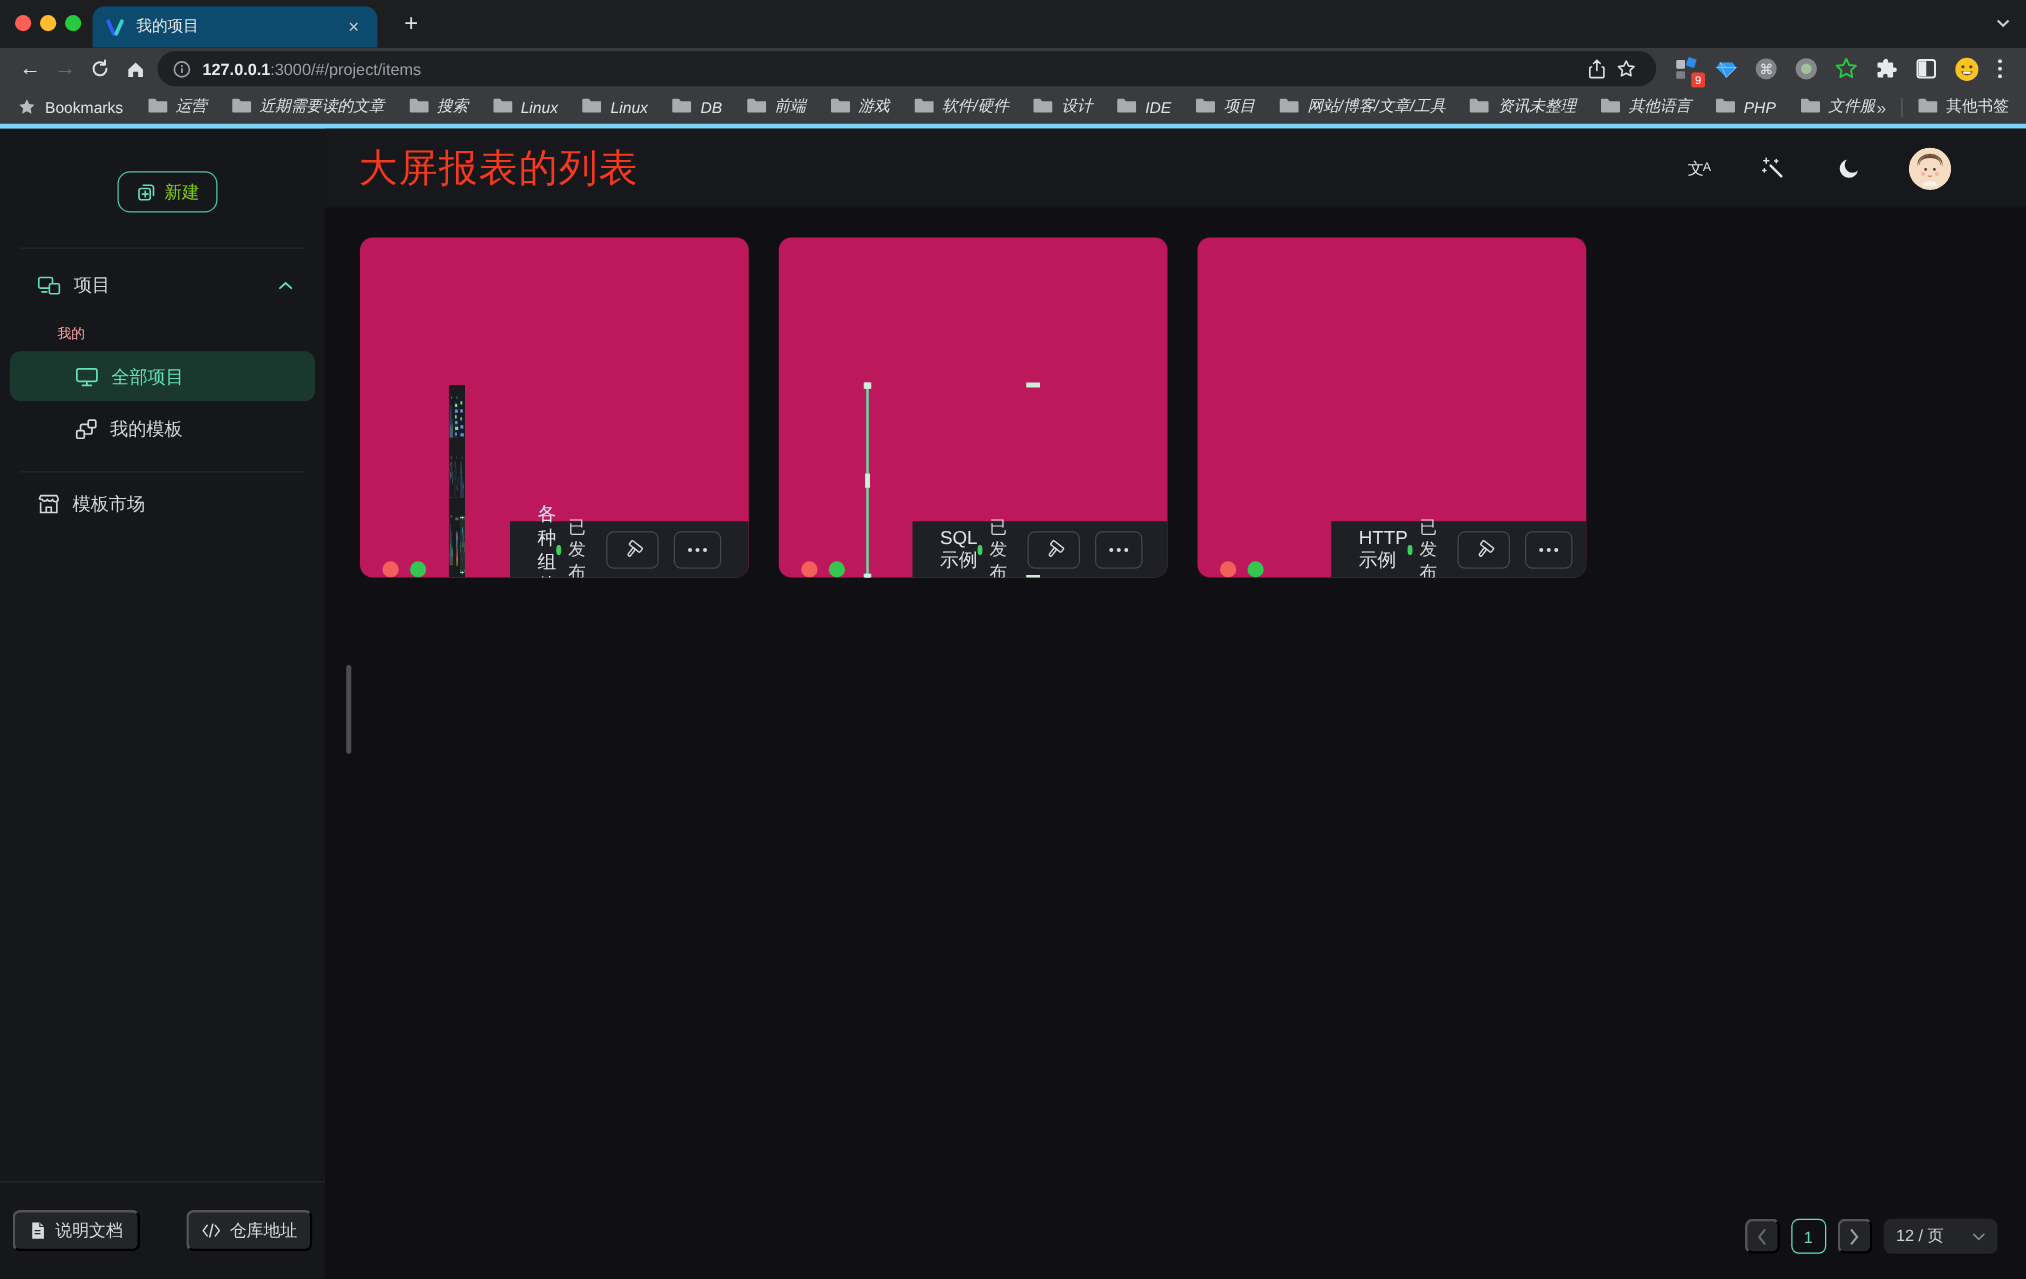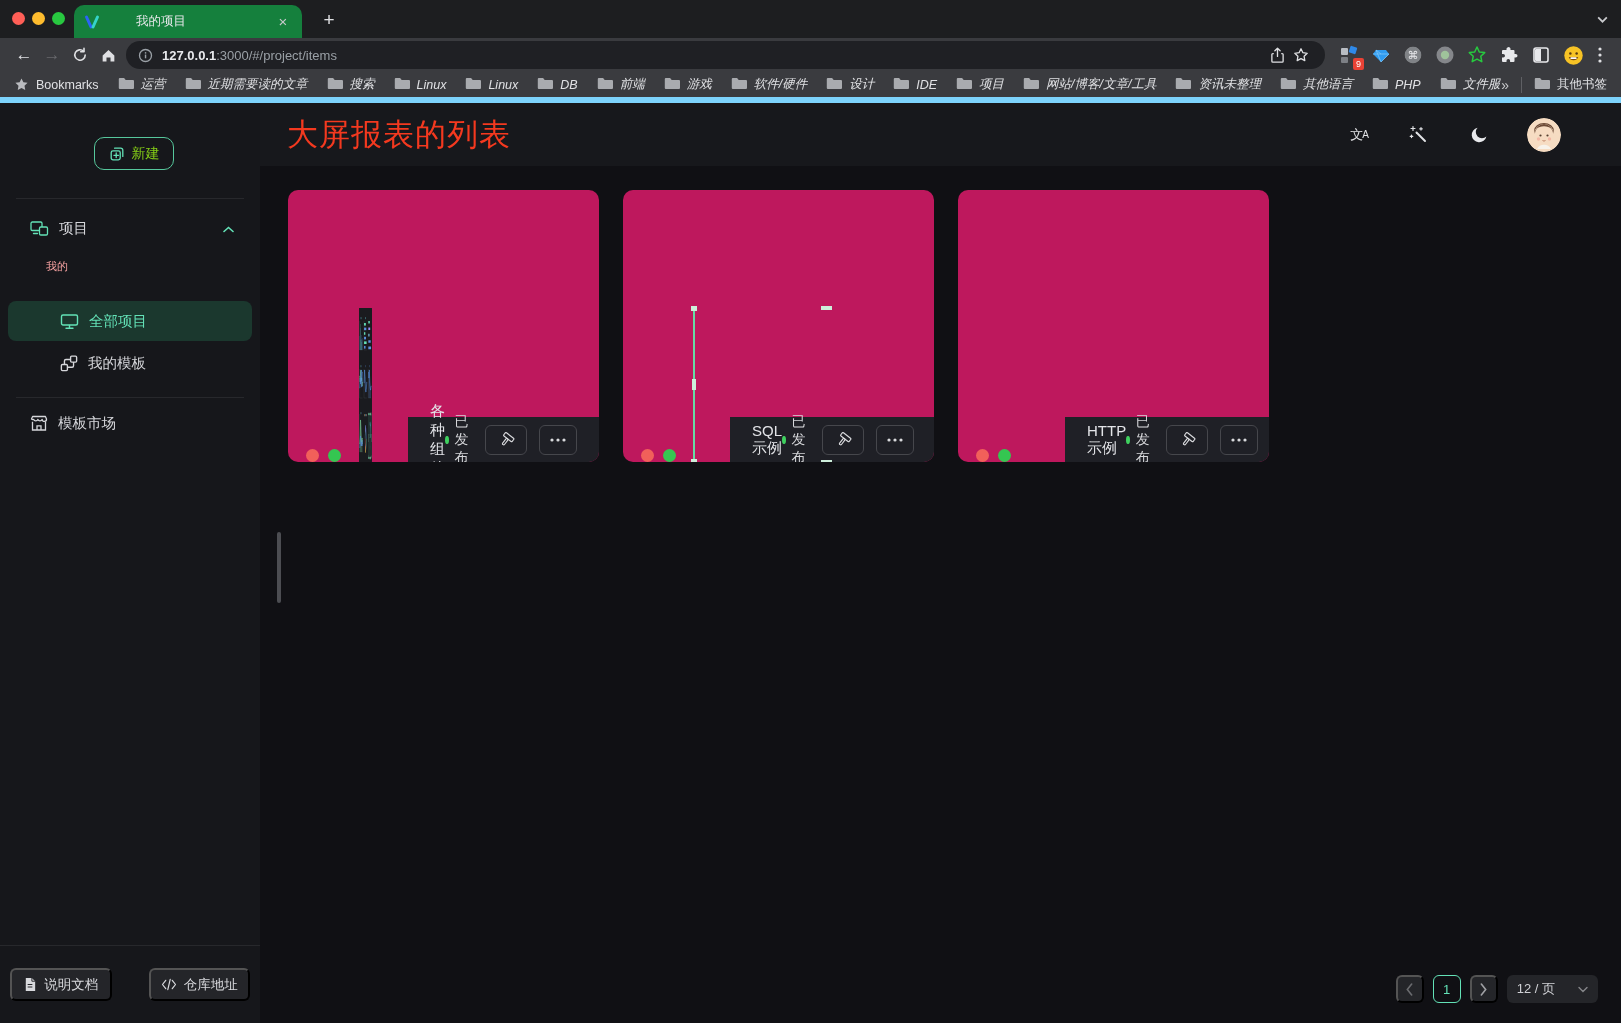--- a/index.html
+++ b/index.html
@@ -5,22 +5,22 @@
   * { margin:0; padding:0; box-sizing:border-box; }
   html,body { width:1621px; height:1023px; overflow:hidden; background:#101014;
     font-family:"Liberation Sans","DejaVu Sans",sans-serif; }
   .window { width:1621px; height:1023px; display:flex; flex-direction:column; }
 
   
   .tabstrip { height:38px; background:#1d1e20; position:relative; flex:none; }
   .tl { position:absolute; top:12px; width:13px; height:13px; border-radius:50%; }
   .tl.red{ left:12px; background:#ff5f57; } .tl.yel{ left:32px; background:#febc2e; }
   .tl.grn{ left:52px; background:#28c840; }
-  .tab { position:absolute; left:74px; top:5px; width:228px; height:33px; background:#15803d;
-    border-radius:10px 10px 0 0; display:flex; align-items:center; padding:0 10px;gap:27px; }
+  .tab { position:absolute; left:74px; top:5px; width:228px; height:33px; background:#0c4a6e;
+    border-radius:10px 10px 0 0; display:flex; align-items:center; padding:0 10px; }
   .tab-title { font-size:12.5px; color:#e6e7ea; margin-left:9px; flex:1; white-space:nowrap; overflow:hidden; }
   .tab-close { color:#c8c9cc; font-size:15px; width:18px; height:18px; line-height:17px; text-align:center; border-radius:4px; }
   .newtab { position:absolute; left:316px; top:7px; width:26px; height:26px; color:#dfe0e3; font-size:19px;
     text-align:center; line-height:25px; }
   .tabsearch { position:absolute; right:12px; top:12px; }
 
   .toolbar { height:34px; background:#3a3b3f; display:flex; align-items:center; padding:0 10px; flex:none; }
   .nav-ic { width:28px; height:28px; display:flex; align-items:center; justify-content:center;
     font-size:17px; color:#dfe0e3; flex:none; }
   .nav-ic.dim { color:#68696d; }
@@ -28,40 +28,40 @@
     padding:0 12px; margin:0 8px 0 4px; min-width:0; }
   .url { font-size:13px; white-space:nowrap; overflow:hidden; margin-left:9px; flex:1; }
   .url .host { color:#e9eaed; font-weight:bold; }
   .url .rest { color:#9aa0a6; }
   .ext { width:24px; height:24px; margin:0 4px; display:flex; align-items:center; justify-content:center;
     position:relative; flex:none; }
   .ext-badge { position:absolute; right:-3px; bottom:-3px; background:#e94235; color:#fff; font-size:9px;
     padding:1px 3px; border-radius:2px; line-height:10px; }
 
   .bookmarks { height:31px; background:#3a3b3f; display:flex; align-items:center; padding:0 14px;
-    font-size:12.5px; color:#e0e1e4; flex:none; border-bottom:6px solid #7dd3fc; }
+    font-size:12.5px; color:#e0e1e4; flex:none; border-bottom:4px solid #7dd3fc; }
   .bm { display:flex; align-items:center; gap:7px; white-space:nowrap; flex:none; }
   .bm-list { display:flex; gap:19px; overflow:hidden; flex:1; margin-left:19px;font-style:italic; }
   .bm-right { margin-left:auto; display:flex; align-items:center; gap:12px; flex:none; }
   .bm-sep { width:1px; height:16px; background:#5f6064; }
   .bm-more { color:#c9cacd; font-size:14px; }
 
   
   .app { flex:1; display:flex; min-height:0; }
   .sidebar { width:260px; background:#16171b; position:relative; flex:none; }
   .new-btn { margin:34px 0 0 94px; width:80px; height:33px; border:1px solid #56c79c; border-radius:10px;
     color:#84cc16; font-size:14px; display:flex; align-items:center; justify-content:center; gap:7px; background:transparent; }
   .sb-div { margin:28px 16px 0; border-top:1px solid #27282c; }
   .sb-row { display:flex; align-items:center; height:32px; margin-top:13px; padding-left:30px; gap:10px;
     font-size:14.5px; color:#d6d7db; }
   .sb-chev { margin-left:auto; margin-right:26px; }
   .sb-group { margin:15px 0 0 46px; font-size:11px; color:#fca5a5; height:20px; }
   .sb-item { display:flex; align-items:center; height:40px; margin:0 8px; border-radius:8px;
     padding-left:52px; gap:10px; font-size:14.5px; color:#d6d7db; }
-  .sb-item.sel { background:#1b382e; color:#63e2b7; margin-top:22px; }
+  .sb-item.sel { background:#1b382e; color:#63e2b7; margin-top:2px; }
   .sb-item.plain { margin-top:2px; }
   .sb-foot { position:absolute; bottom:0; left:0; right:0; height:78px; border-top:1px solid #27282c;
     display:flex; align-items:center; padding:0 10px;justify-content:space-between; }
   .foot-btn { width:105px; height:33px; background:#242529; border-radius:6px; display:flex; align-items:center;
     justify-content:center; gap:7px; font-size:13.5px; color:#d8d9dd; }
   .foot-btn + .foot-btn { margin-left:37px; }
 
   .main { flex:1; position:relative; background:#101014; min-width:0; }
   .app-header { height:63px; background:#17181c; display:flex; align-items:center; padding:0 60px 0 27px; }
   .page-title { font-size:31px; color:#f4391f; letter-spacing:1px; white-space:nowrap; }

